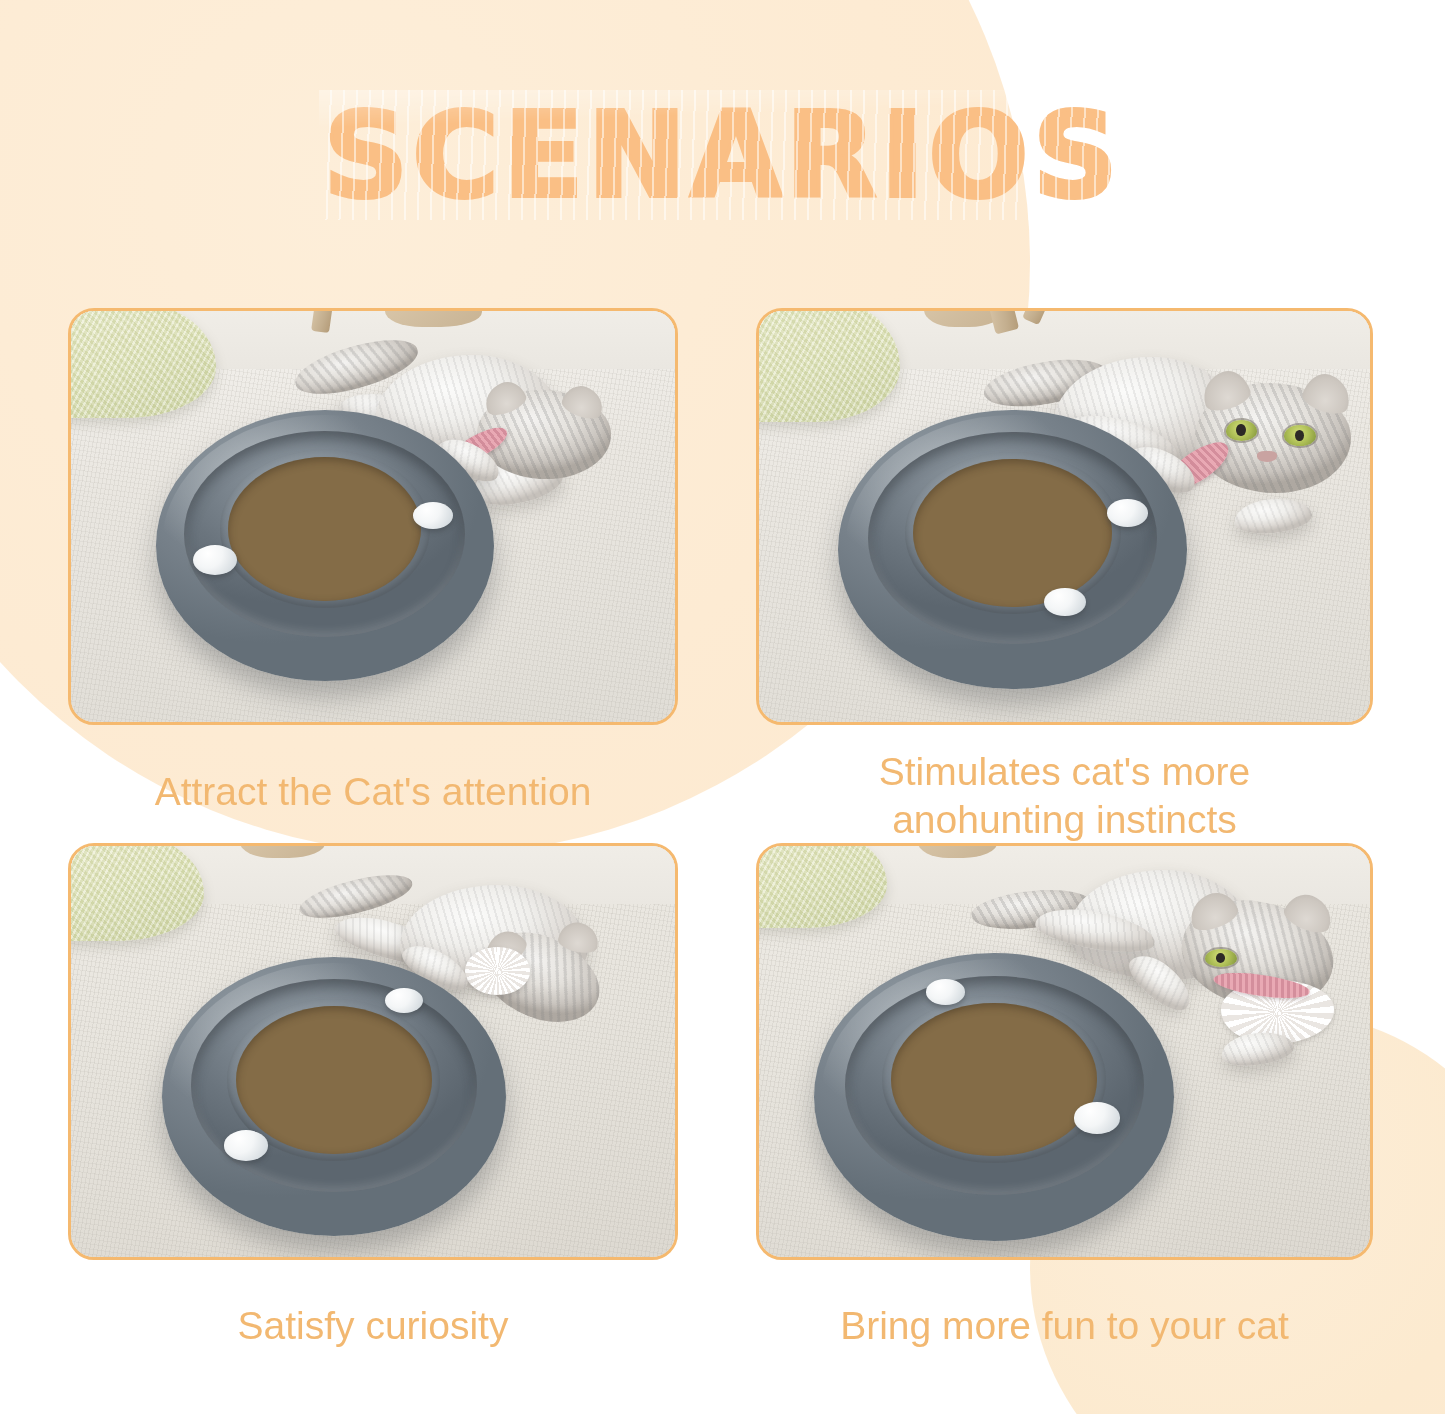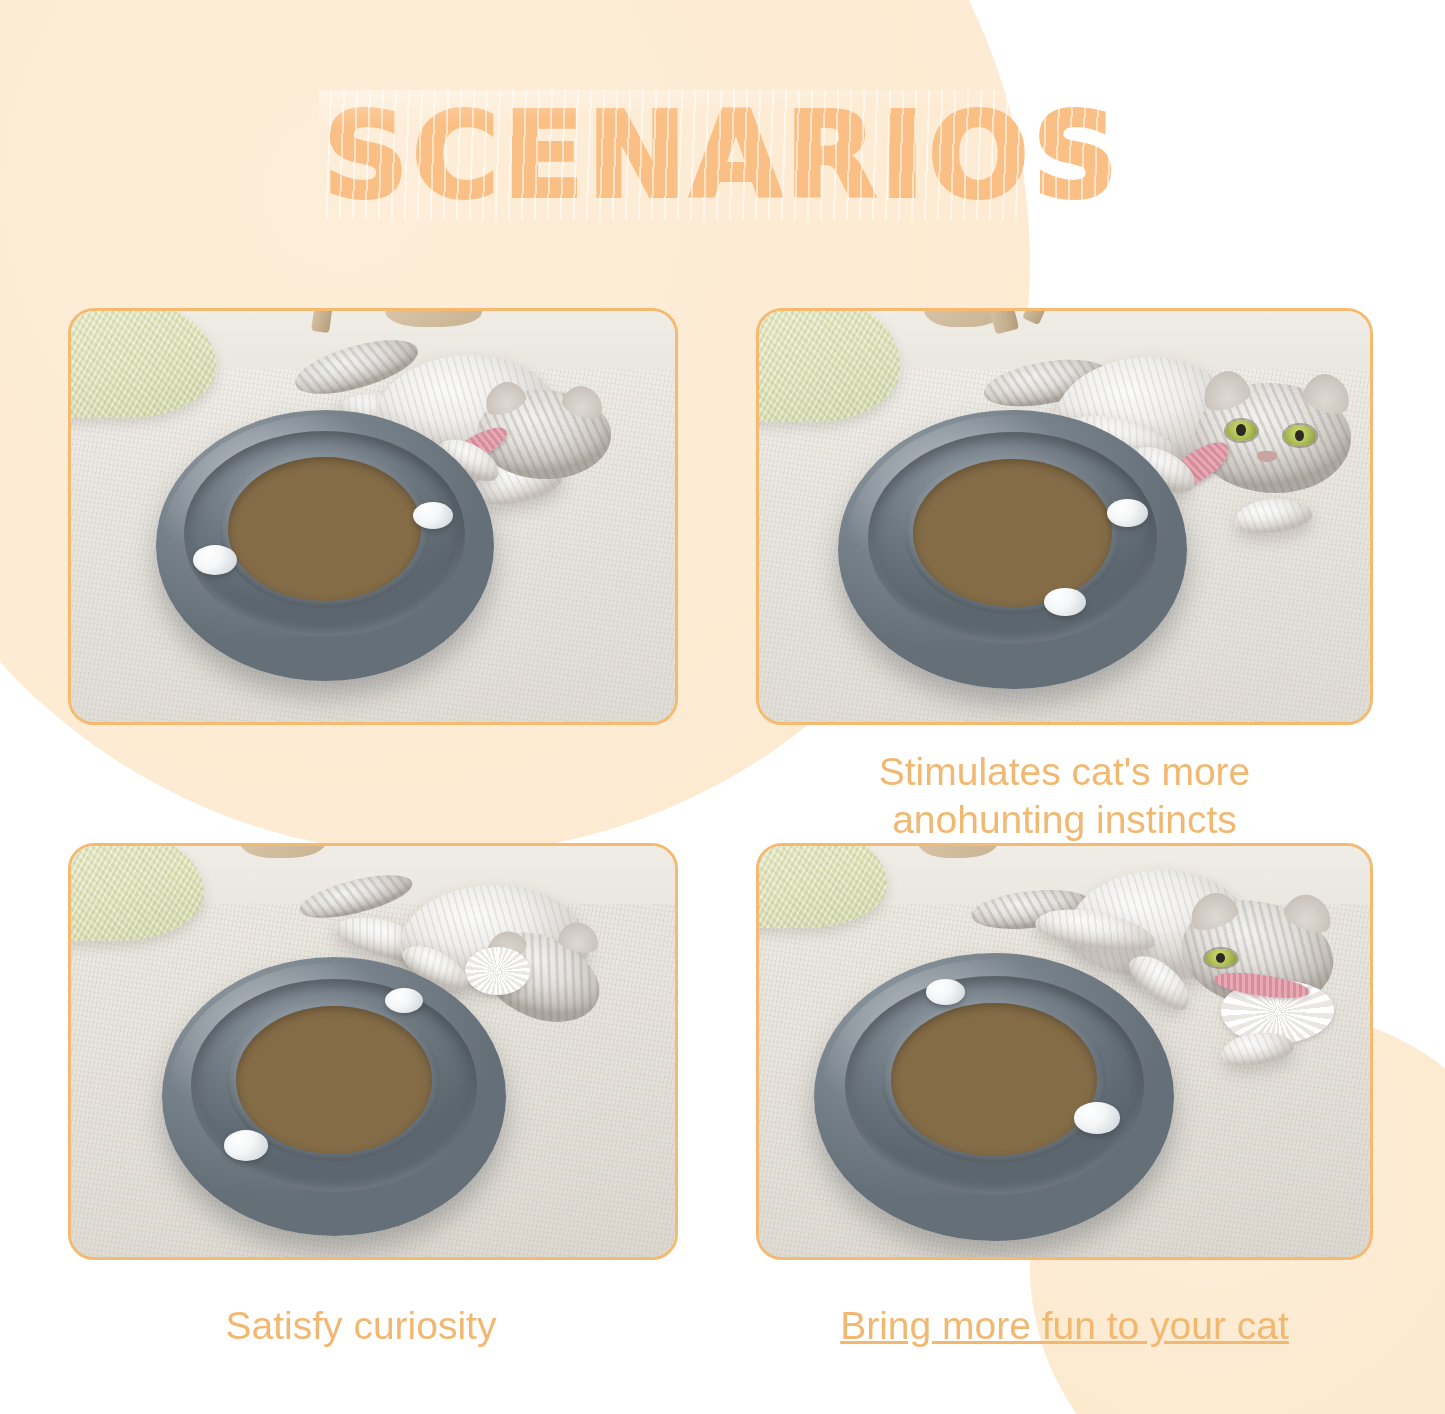--- a/index.html
+++ b/index.html
@@ -235,22 +235,22 @@
     color: #f2b871;
     font-size: 39px;
     line-height: 1.22;
     font-weight: 400;
     text-align: center;
     font-family: "Liberation Sans", sans-serif;
     white-space: pre-line;
   }
   #caption-1 { left: 68px;  top: 768px;  width: 610px; }
   #caption-2 { left: 742px; top: 748px;  width: 645px; }
-  #caption-3 { left: 56px;  top: 1302px; width: 610px; }
-  #caption-4 { left: 756px; top: 1302px; width: 617px; text-decoration: underline; }
+  #caption-3 { left: 68px;  top: 1302px; width: 610px; }
+  #caption-4 { left: 756px; top: 1302px; width: 617px; }
 </style>
 </head>
 <body>
 
 <div id="stage">
 
   <div class="bg-circle" id="bg-circle-tl"></div>
   <div class="bg-circle" id="bg-circle-br"></div>
 
   <div id="title"><span class="brushmask">SCENARIOS</span></div>
@@ -278,20 +278,21 @@
       <div class="toy" style="left:14%;top:24%;width:56%;height:66%;">
         <div class="base"></div>
         <div class="track"></div>
         <div class="inner-lip"></div>
         <div class="cardboard"></div>
         <div class="ball" style="left:11%;top:50%;width:13%;height:11%;"></div>
         <div class="ball" style="left:76%;top:34%;width:12%;height:10%;"></div>
       </div>
     </div>
   </div>
+  <div class="caption" id="caption-1">Attract the Cat's attention</div>
 
   <div class="card" id="card-2">
     <div class="photo">
       <div class="floor upper"></div>
       <div class="wall"></div>
       <div class="tan-blob" style="left:27%;top:-6%;width:13%;height:10%;"></div>
       <div class="woodleg" style="left:38%;top:-4%;width:4%;height:9%;transform:rotate(-14deg);"></div>
       <div class="woodleg" style="left:44%;top:-5%;width:3%;height:8%;transform:rotate(24deg);"></div>
       <div class="cushion" style="left:-5%;top:-3%;width:28%;height:30%;"></div>
 

